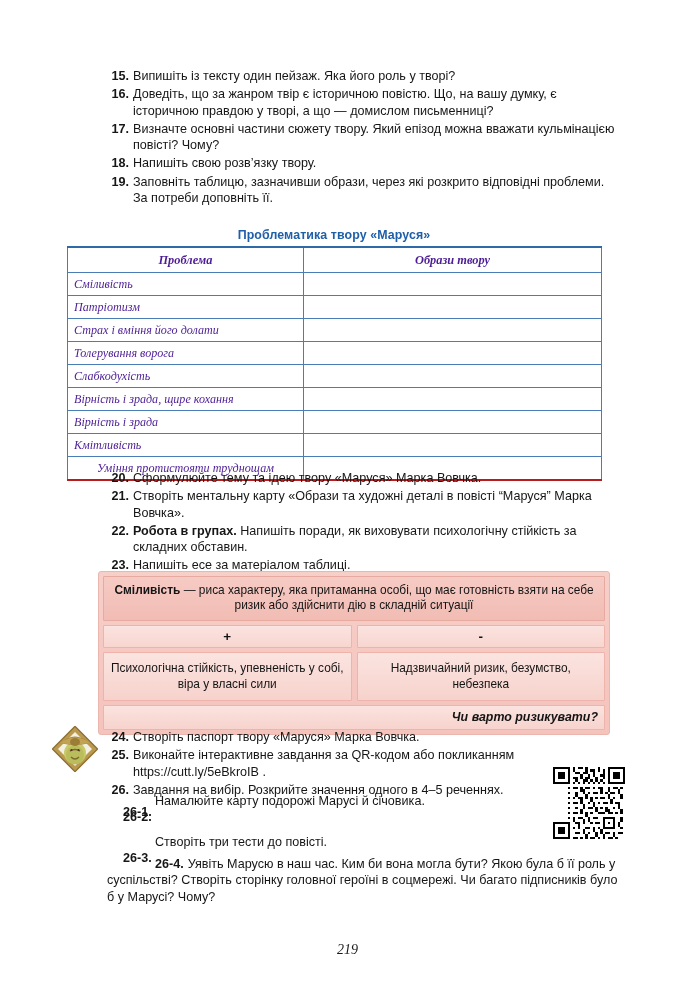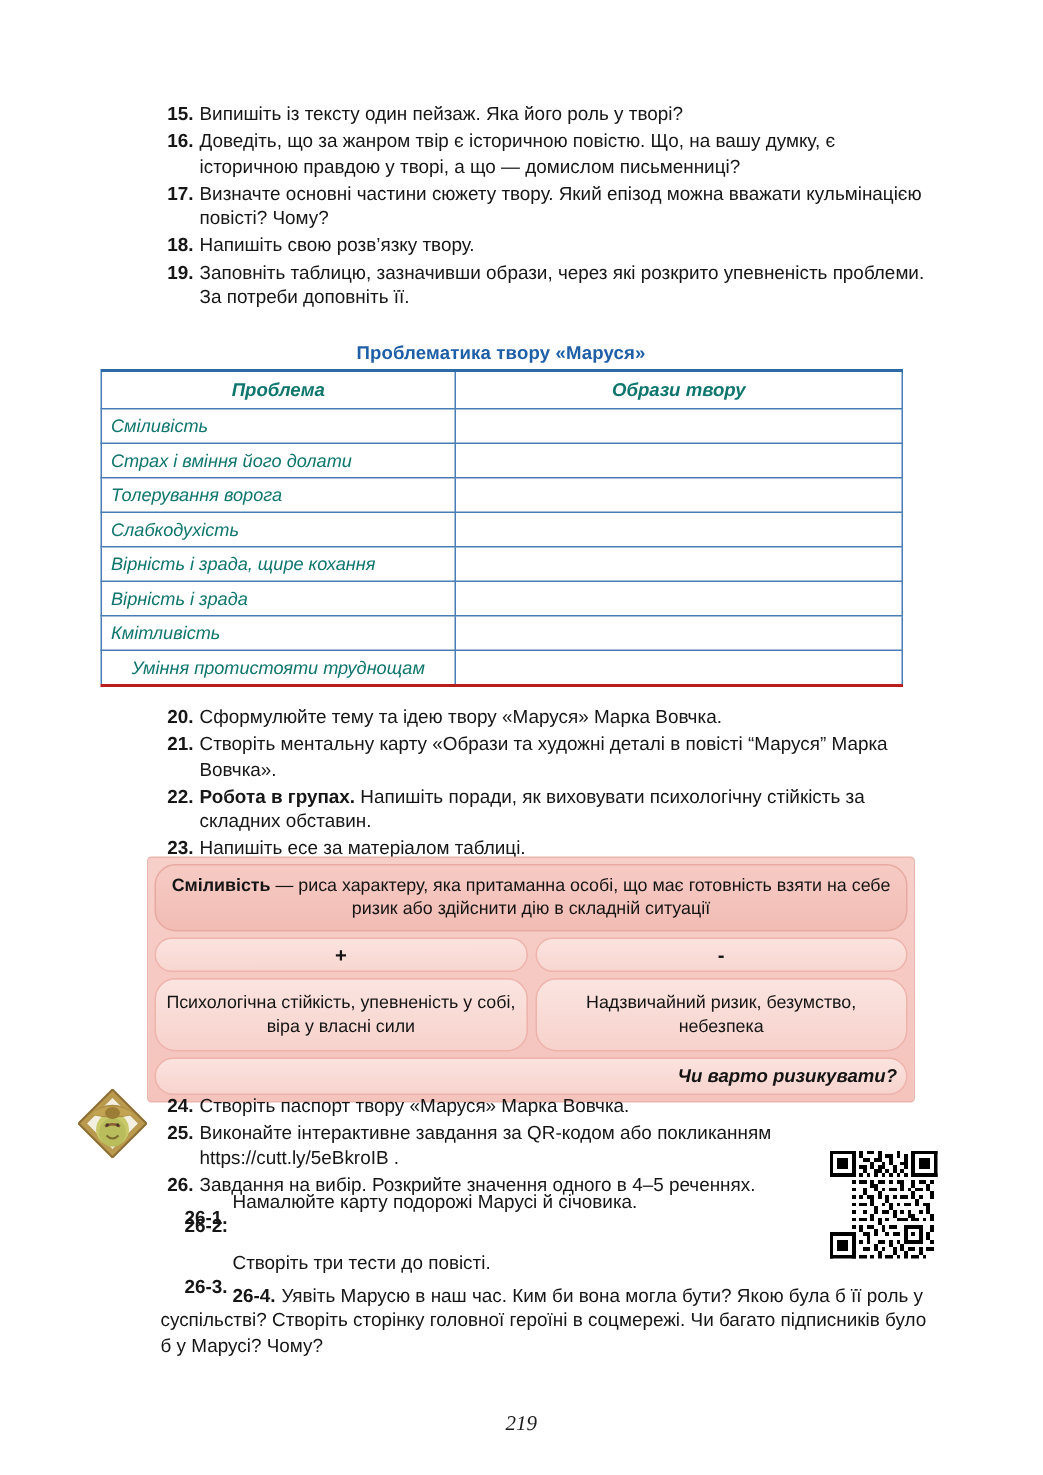--- a/index.html
+++ b/index.html
@@ -71,22 +71,23 @@
     table-layout: fixed;
     background: #fff;
   }
   table.problems th,
   table.problems td {
     border: 1px solid #4a7db5;
     height: 22px;
     padding: 0 6px;
     font-style: italic;
     font-size: 12.1px;
-    color: #0f766e;
+    color: #4c1d95;
     vertical-align: middle;
+    font-family: Liberation Serif, serif;
   }
   table.problems th {
     font-weight: bold;
     text-align: center;
     font-size: 12.4px;
     height: 24px;
   }
   table.problems td.problem-cell {
     text-align: left;
   }
@@ -108,21 +109,21 @@
     border: 1px solid #eab6ae;
     border-radius: 3px;
     padding: 4px;
     box-sizing: border-box;
   }
   .pd-row { display: flex; gap: 5px; margin-bottom: 4px; }
   .pd-row:last-child { margin-bottom: 0; }
   .pd-cell {
     background: linear-gradient(180deg,#fbe4e0 0%, #f7d2cc 100%);
     border: 1px solid #eeb3ab;
-    border-radius: 14px;
+    border-radius: 1px;
     text-align: center;
     font-size: 11.9px;
     line-height: 15.4px;
     color: #141414;
     padding: 5px 6px;
     box-sizing: border-box;
     flex: 1;
   }
   .pd-cell.header-cell {
     background: linear-gradient(180deg,#f6cbc4 0%, #f1bcb4 100%);
@@ -228,40 +229,44 @@
     <li class="task-item">
       <span class="task-num">17.</span>
       <span class="task-text">Визначте основні частини сюжету твору. Який епізод можна вважати кульмінацією повісті? Чому?</span>
     </li>
     <li class="task-item">
       <span class="task-num">18.</span>
       <span class="task-text">Напишіть свою розв’язку твору.</span>
     </li>
     <li class="task-item">
       <span class="task-num">19.</span>
-      <span class="task-text">Заповніть таблицю, зазначивши образи, через які розкрито упевненість проблеми. За потреби доповніть її.</span>
+      <span class="task-text">Заповніть таблицю, зазначивши образи, через які розкрито відповідні проблеми. За потреби доповніть її.</span>
     </li>
   </ul>
 
   <div class="table-block">
     <div class="table-title">Проблематика твору «Маруся»</div>
     <table class="problems">
       <colgroup>
         <col class="col-problem">
         <col class="col-images">
       </colgroup>
       <thead>
         <tr>
           <th>Проблема</th>
           <th>Образи твору</th>
         </tr>
       </thead>
       <tbody>
         <tr>
           <td class="problem-cell">Сміливість</td>
+          <td class="images-cell"></td>
+        </tr>
+        <tr>
+          <td class="problem-cell">Патріотизм</td>
           <td class="images-cell"></td>
         </tr>
         <tr>
           <td class="problem-cell">Страх і вміння його долати</td>
           <td class="images-cell"></td>
         </tr>
         <tr>
           <td class="problem-cell">Толерування ворога</td>
           <td class="images-cell"></td>
         </tr>

